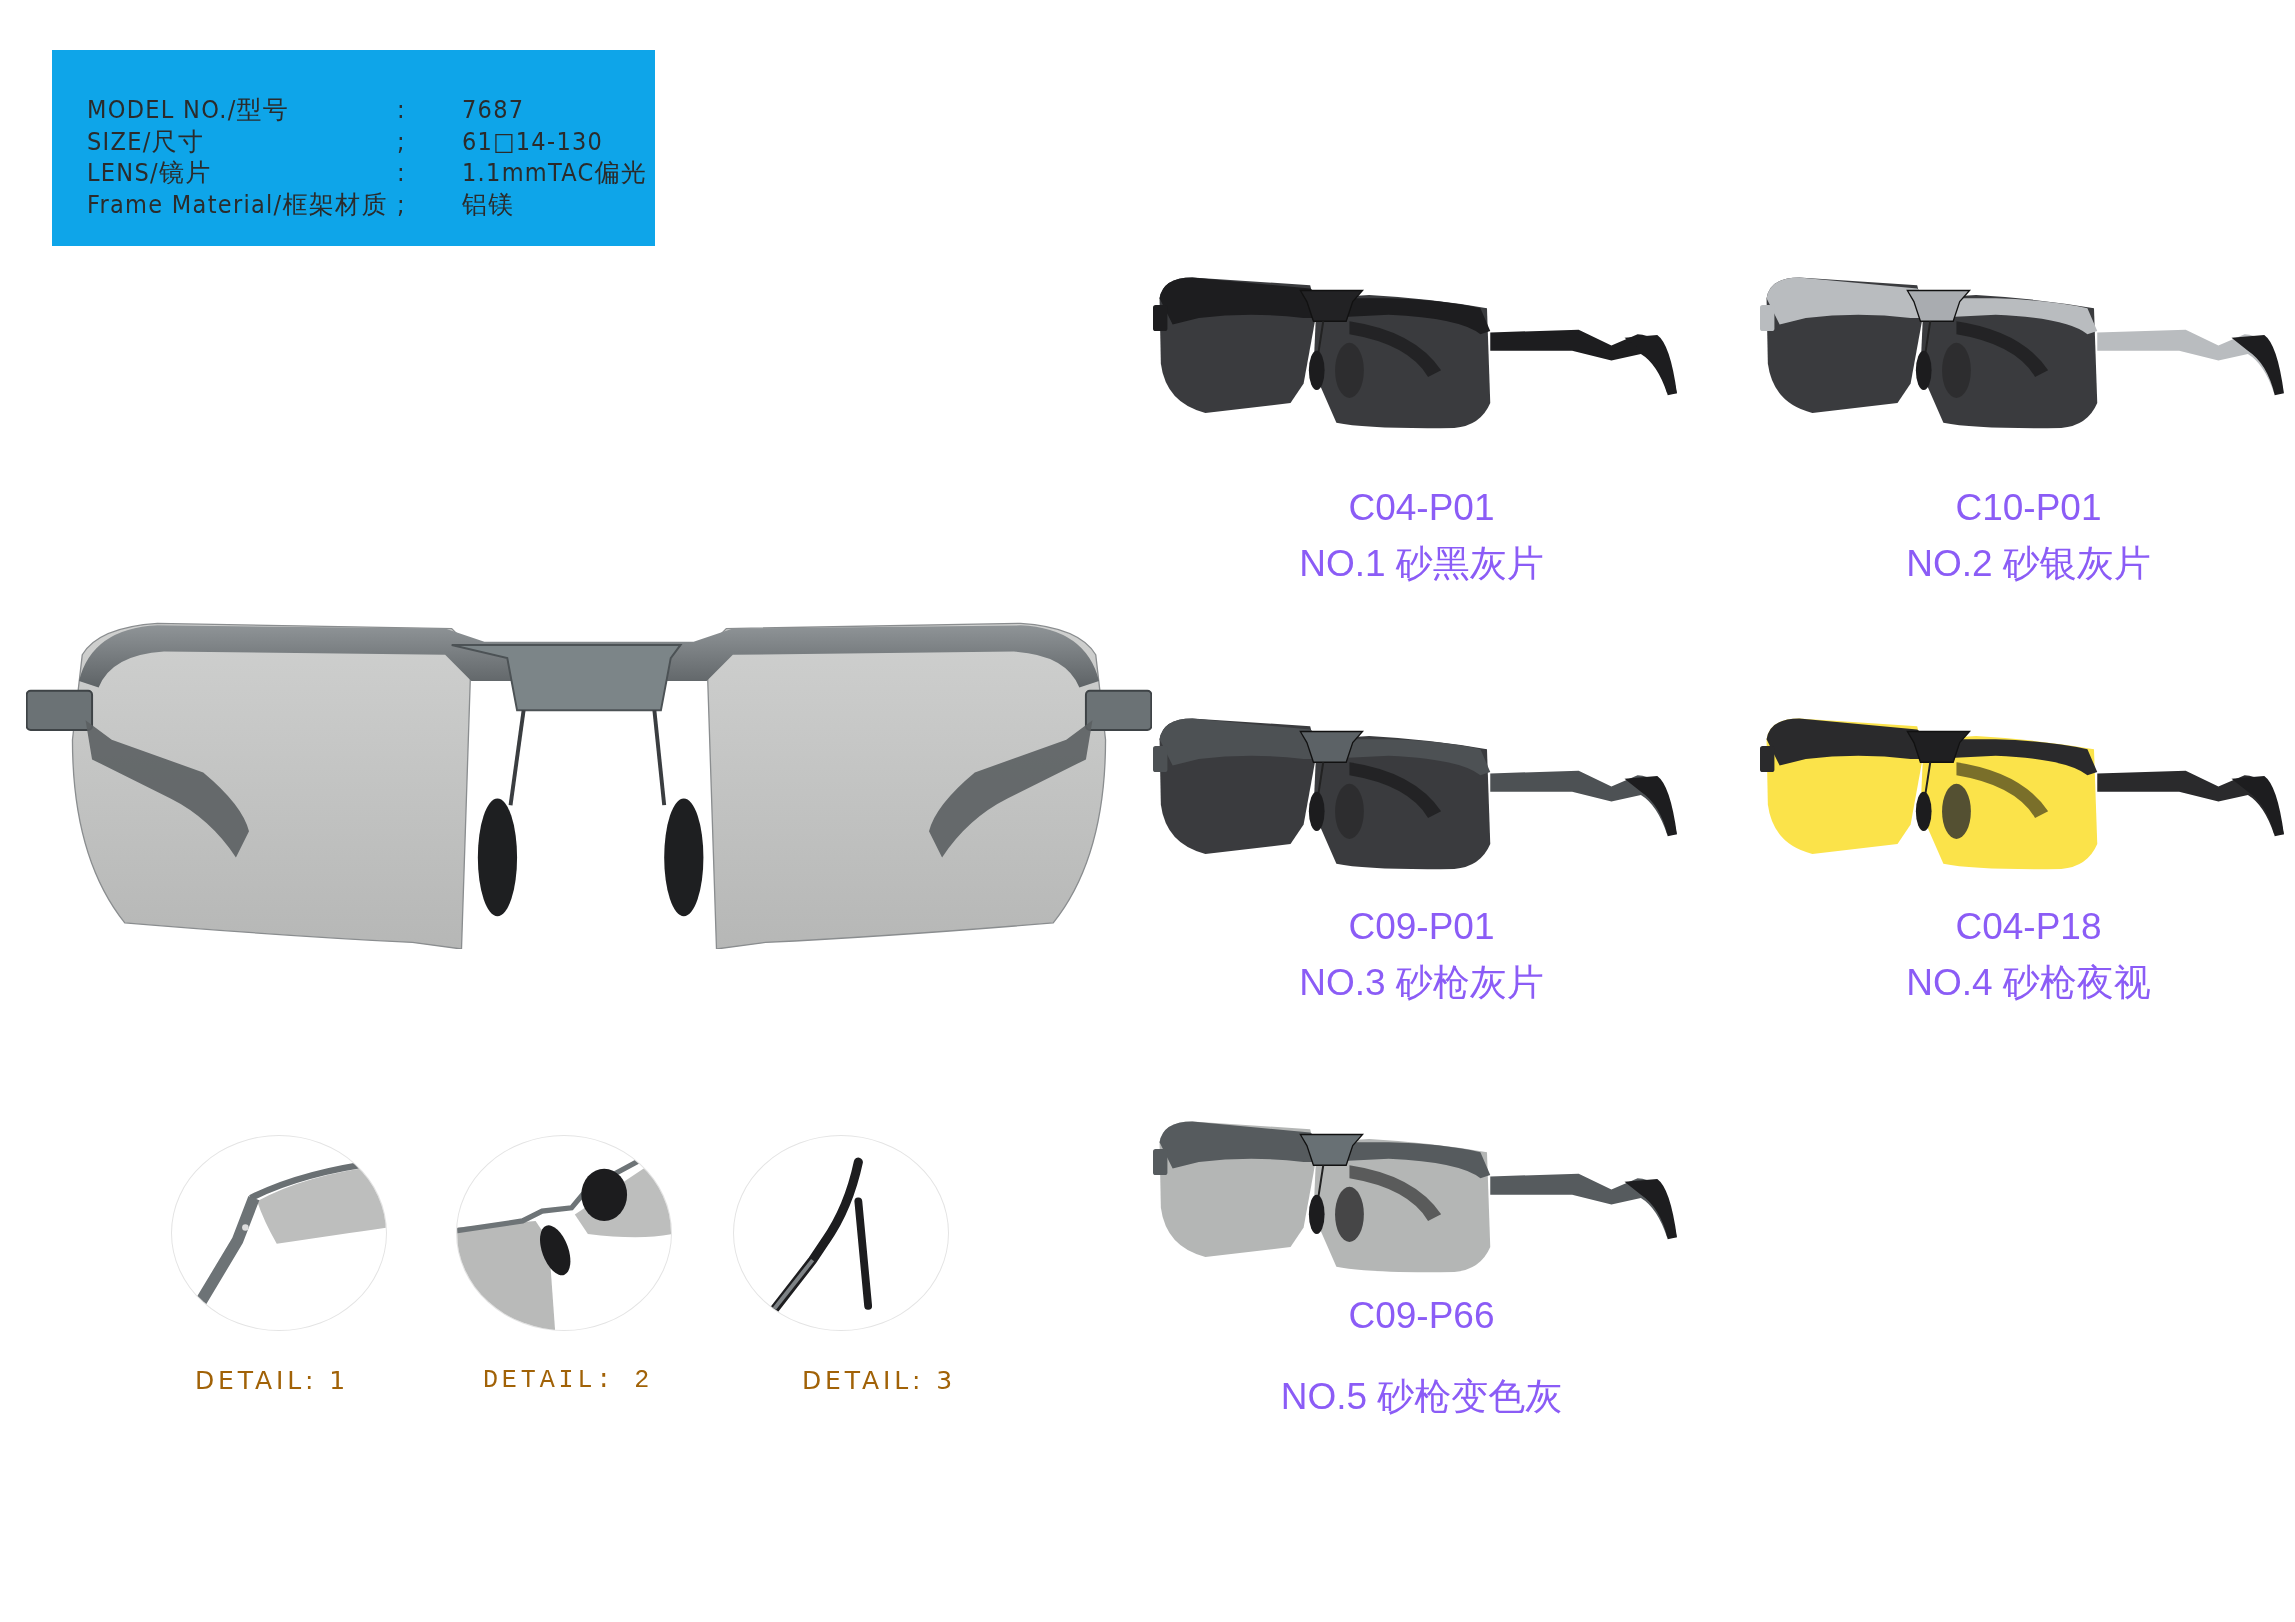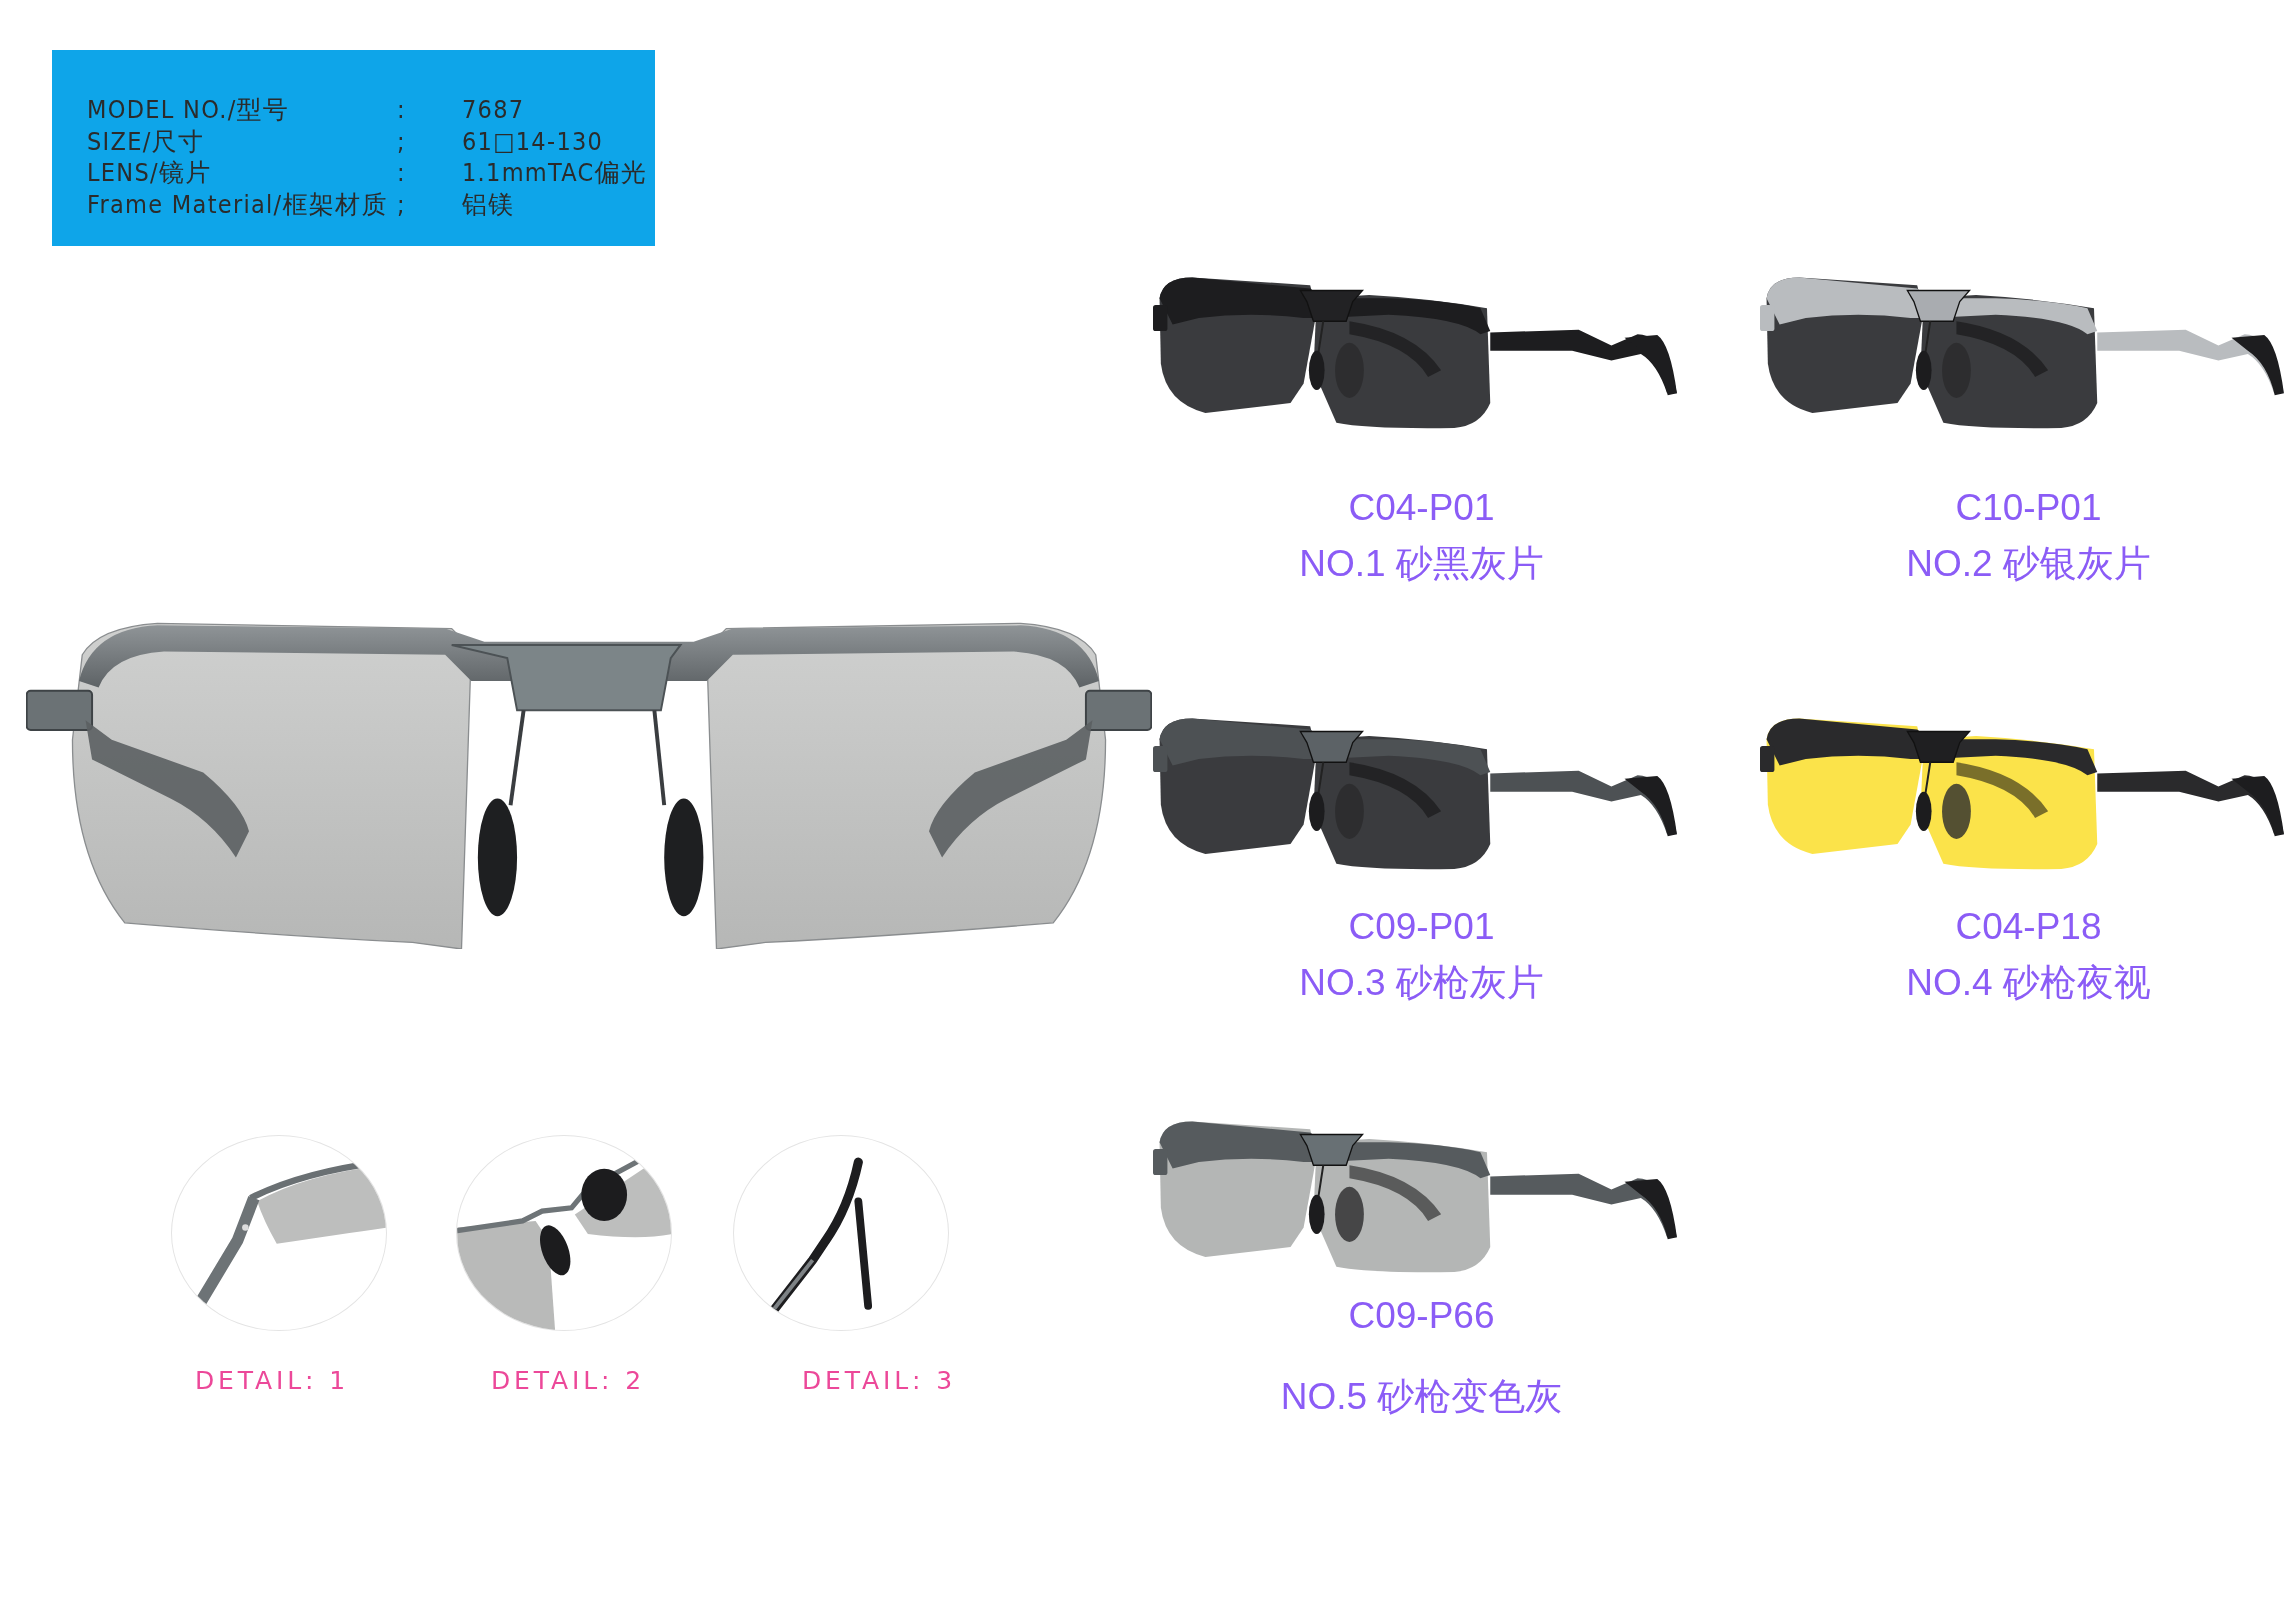--- a/index.html
+++ b/index.html
@@ -9,21 +9,21 @@
   .spec-row { position:absolute; left:35px; height:31px; font-size:25px; line-height:31px;
               font-family:"DejaVu Sans Condensed","DejaVu Sans", sans-serif; letter-spacing:1.3px; white-space:nowrap; }
   .spec-row .lbl { position:absolute; left:0; }
   .spec-row .sep { position:absolute; left:310px; }
   .spec-row .val { position:absolute; left:375px; }
   .main-glasses { position:absolute; left:26px; top:609px; width:1126px; height:340px; }
   .detail { position:absolute; width:216px; height:196px; }
   .detail .circle { position:absolute; left:0; top:0; width:216px; height:196px; border-radius:50%;
                     border:1.3px solid #e4e4e4; overflow:hidden; background:#fff; box-sizing:border-box; }
   .detail-label { position:absolute; font-size:25px; letter-spacing:3.9px; white-space:nowrap;
-                  font-family:"DejaVu Sans", sans-serif; transform:translateX(-50%); color:#ec4899; }
+                  font-family:"DejaVu Sans", sans-serif; transform:translateX(-50%); color:#a16207; }
   .variant { position:absolute; }
   .variant svg { position:absolute; left:0; top:0; }
   .v-code, .v-name { position:absolute; left:50%; transform:translateX(-50%); white-space:nowrap;
                      font-family:"Liberation Sans", sans-serif; color:#8b5cf6; font-size:37px; }
 </style>
 </head>
 <body>
 
 <div class="spec-box">
   <div class="spec-row" style="top:44px">
@@ -107,21 +107,21 @@
 <div class="detail" style="left:733px; top:1135px;">
   <div class="circle">
     <svg width="216" height="196" viewBox="0 0 330 300">
       <path d="M190,40 Q175,110 140,160 L120,190 L50,280" stroke="#1d1d1f" stroke-width="14" fill="none" stroke-linecap="round"></path>
       <path d="M190,100 L205,260" stroke="#1d1d1f" stroke-width="12" fill="none" stroke-linecap="round"></path>
       <path d="M120,190 L45,285" stroke="#7d8285" stroke-width="6" fill="none"></path>
     </svg>
   </div>
 </div>
 <div class="detail-label" style="left:272px; top:1366px;">DETAIL:  1</div>
-<div class="detail-label" style="left:568px; top:1366px;">DETAIL:  2</div>
+<div class="detail-label" style="left:568px; top:1366px;font-family:Liberation Mono, monospace;">DETAIL:  2</div>
 <div class="detail-label" style="left:847px; top:1366px;margin-left:32px;">DETAIL:  3</div>
 
 <div class="variant" id="v0" style="left:1153px; top:272px; width:537px; height:301px;">
     <svg width="537" height="164" viewBox="0 0 820 250">
       <path d="M10,40 Q15,8 60,8 L240,20 L250,60 L230,170 L210,200 L80,215 Q20,200 12,140 Z" fill="#3a3b3e"></path>
       <path d="M250,40 L330,35 Q420,40 510,55 L515,200 Q500,235 460,238 Q330,240 280,230 L245,150 Z" fill="#3a3b3e"></path>
       <path d="M10,40 Q15,8 60,8 L240,25 L260,40 L360,40 Q440,42 500,55 L515,90 L500,95 Q470,70 360,65 L260,70 L230,70 Q150,60 70,70 L30,80 Z" fill="#1d1d1f"></path>
       <path d="M225,28 L320,28 L305,45 L295,75 L245,75 L235,45 Z" fill="#222224" stroke="#111" stroke-width="2"></path>
       <path d="M260,75 L250,140" stroke="#222" stroke-width="3"></path>
       <ellipse cx="250" cy="150" rx="12" ry="30" fill="#1c1c1e"></ellipse>

